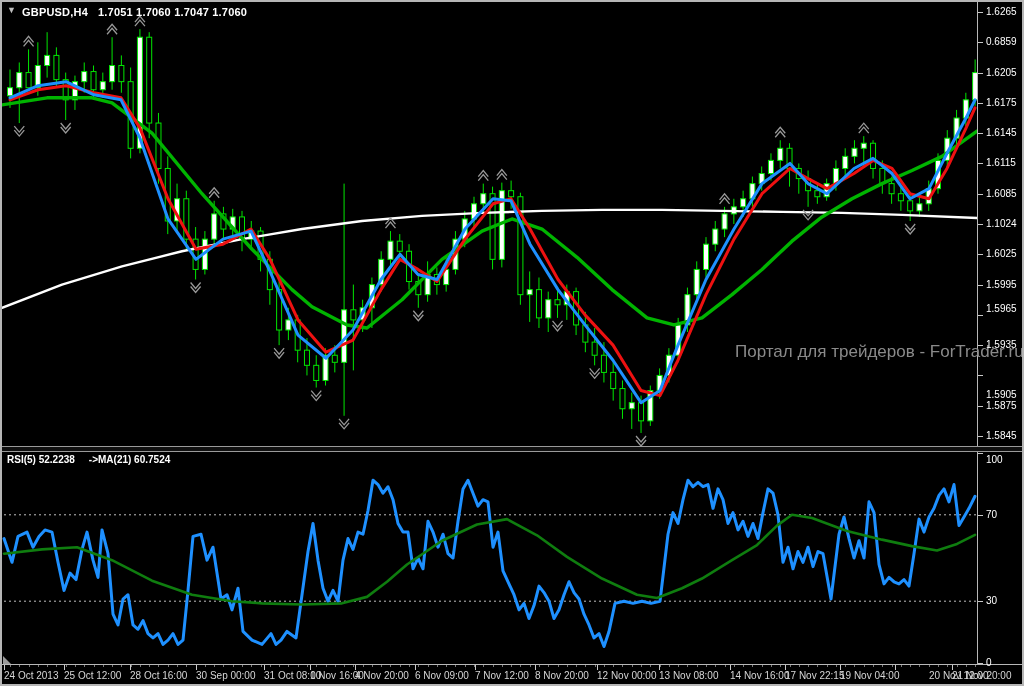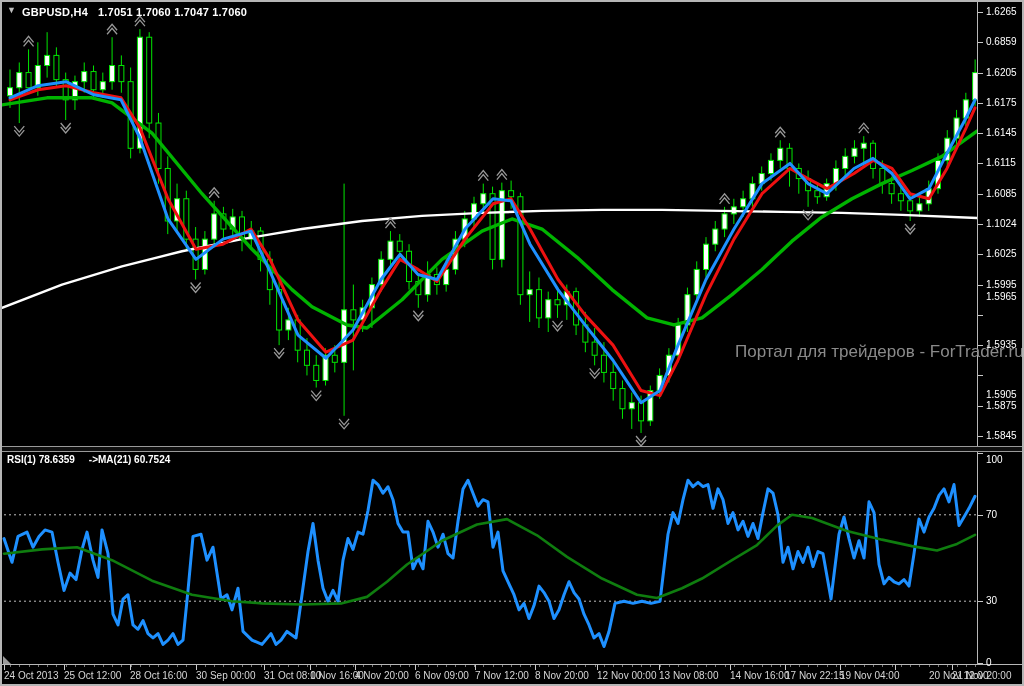--- a/index.html
+++ b/index.html
@@ -273,21 +273,21 @@
   <svg id="rsi-svg" width="975" height="214">
       <line x1="2" y1="62.80000000000001" x2="975" y2="62.80000000000001" stroke="#c0c0c0" stroke-width="1" stroke-dasharray="2 3"></line>
       <line x1="2" y1="149.20000000000002" x2="975" y2="149.20000000000002" stroke="#c0c0c0" stroke-width="1" stroke-dasharray="2 3"></line>
       <polyline points="2,86.56 10,110.32000000000001 16,84.4 25,80.08000000000001 31,95.2 37,84.4 43,77.92 50,80.08000000000001 56,110.32000000000001 62,138.4 68,121.12 74,127.60000000000002 80,97.36000000000001 85,80.08000000000001 91,108.16000000000001 96,125.44000000000001 100,77.92 106,101.68 111,162.16000000000003 116,172.96 121,147.04000000000002 126,142.72 131,172.96 136,177.28 141,168.64000000000001 146,181.60000000000002 151,185.92000000000002 156,181.60000000000002 161,192.4 166,188.08 171,181.60000000000002 176,192.4 181,188.08 186,138.4 191,84.4 199,82.24000000000001 205,108.16000000000001 211,95.2 219,147.04000000000002 225,142.72 230,157.84 236,136.24 241,179.44 250,188.08 260,192.4 269,181.60000000000002 274,192.4 279,188.08 285,179.44 294,185.92000000000002 300,142.72 306,99.52000000000001 311,71.44 316,108.16000000000001 321,136.24 326,149.20000000000002 331,138.4 336,149.20000000000002 341,108.16000000000001 346,86.56 351,97.36000000000001 356,80.08000000000001 361,82.24000000000001 366,58.480000000000004 371,28.240000000000002 376,32.56 381,41.2 386,34.72 391,47.68000000000001 396,71.44 401,80.08000000000001 406,80.08000000000001 411,116.80000000000001 416,106 421,116.80000000000001 426,69.28 431,80.08000000000001 436,95.2 441,82.24000000000001 446,101.68 451,106 456,69.28 461,36.88 466,28.240000000000002 471,41.2 476,54.160000000000004 481,47.68000000000001 486,49.84 491,95.2 496,80.08000000000001 501,118.96000000000001 512,142.72 517,157.84 522,151.36 527,166.48000000000002 532,153.52 537,134.08 542,140.56 547,149.20000000000002 552,166.48000000000002 557,157.84 562,142.72 567,129.76000000000002 572,140.56 577,147.04000000000002 582,162.16000000000003 587,172.96 592,185.92000000000002 597,181.60000000000002 602,194.56 607,179.44 613,151.36 622,149.20000000000002 631,151.36 640,149.20000000000002 649,151.36 658,149.20000000000002 666,82.24000000000001 671,60.64 676,71.44 681,47.68000000000001 686,28.240000000000002 691,34.72 696,30.400000000000006 701,34.72 706,32.56 711,56.32000000000001 716,36.88 721,47.68000000000001 726,71.44 731,60.64 736,77.92 741,69.28 746,84.4 751,71.44 756,86.56 761,60.64 766,36.88 771,41.2 776,62.80000000000001 781,110.32000000000001 786,95.2 791,116.80000000000001 796,99.52000000000001 801,110.32000000000001 806,95.2 811,114.64000000000001 816,99.52000000000001 821,101.68 829,147.04000000000002 837,82.24000000000001 842,64.96000000000001 847,86.56 852,106 857,88.72 862,106 867,49.84 872,60.64 877,112.48 882,131.92000000000002 887,125.44000000000001 892,129.76000000000002 897,131.92000000000002 902,127.60000000000002 907,134.08 912,101.68 917,67.12 922,80.08000000000001 927,64.96000000000001 932,56.32000000000001 937,43.36 942,36.88 947,49.84 952,32.56 957,73.60000000000001 962,64.96000000000001 967,56.32000000000001 973,44.22400000000002" fill="none" stroke="#1e90ff" stroke-width="3" stroke-linejoin="round" stroke-linecap="round"></polyline>
       <polyline points="2,101.68 40,97.36000000000001 75,95.2 110,108.16000000000001 150,128.68 190,142.72 230,149.20000000000002 260,151.36 300,152.44 340,151.36 365,144.88 385,129.76000000000002 405,112.48 440,88.72 475,72.52000000000001 505,67.12 535,83.32000000000001 565,104.92 600,126.52000000000001 635,142.72 655,145.96 680,136.24 700,126.52000000000001 730,108.16000000000001 755,93.04 775,73.60000000000001 790,62.80000000000001 810,66.04 845,79 880,87.64 910,94.12 935,98.44000000000001 955,91.96000000000001 973,82.888" fill="none" stroke="#0f7d0f" stroke-width="2.6" stroke-linejoin="round" stroke-linecap="round"></polyline>
     </svg>
 
   <span class="menu-arrow">▼</span>
   <div class="chart-title"><span>GBPUSD,H4</span><span class="ohlc">1.7051 1.7060 1.7047 1.7060</span></div>
 
-  <div class="rsi-caption"><span>RSI(1) 78.6359</span><span class="ma">-&gt;MA(21) 60.7524</span></div>
+  <div class="rsi-caption"><span>RSI(5) 52.2238</span><span class="ma">-&gt;MA(21) 60.7524</span></div>
 
   <div class="watermark">Портал для трейдеров - ForTrader.ru</div>
 
   <div class="v-scale-line"></div>
   <div class="h-scale-line"></div>
   <div class="splitter"></div>
   <div class="scroll-marker"></div>
 
   <div id="price-axis">
       <div class="plabel" style="top: 4px;">1.6265</div>
@@ -303,21 +303,21 @@
       <div class="plabel" style="top: 155.429px;">1.6115</div>
       <div class="ptick" style="top: 161.429px;"></div>
       <div class="plabel" style="top: 185.714px;">1.6085</div>
       <div class="ptick" style="top: 191.714px;"></div>
       <div class="plabel" style="top: 216px;">1.1024</div>
       <div class="ptick" style="top: 222px;"></div>
       <div class="plabel" style="top: 246.286px;">1.6025</div>
       <div class="ptick" style="top: 252.286px;"></div>
       <div class="plabel" style="top: 276.571px;">1.5995</div>
       <div class="ptick" style="top: 282.571px;"></div>
-      <div class="plabel" style="top: 289px;">1.5965</div>
+      <div class="plabel" style="top: 301px;">1.5965</div>
       <div class="ptick" style="top: 312.857px;"></div>
       <div class="plabel" style="top: 337.143px;">1.5935</div>
       <div class="ptick" style="top: 343.143px;"></div>
       <div class="plabel" style="top: 387px;">1.5905</div>
       <div class="ptick" style="top: 373.429px;"></div>
       <div class="plabel" style="top: 397.714px;">1.5875</div>
       <div class="ptick" style="top: 403.714px;"></div>
       <div class="plabel" style="top: 428px;">1.5845</div>
       <div class="ptick" style="top: 434px;"></div>
     </div>

